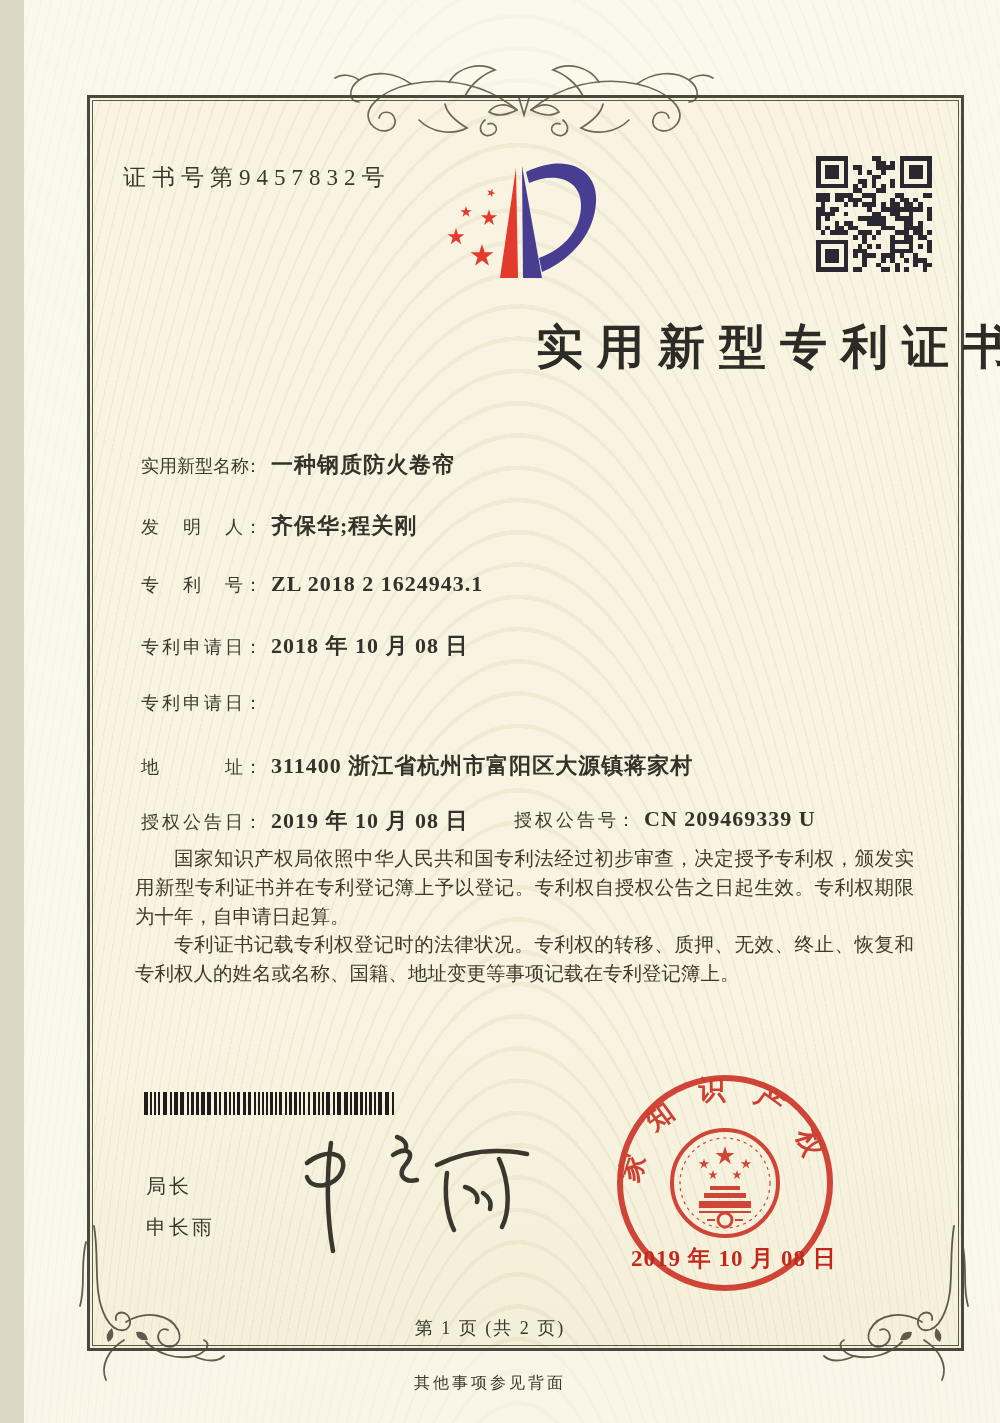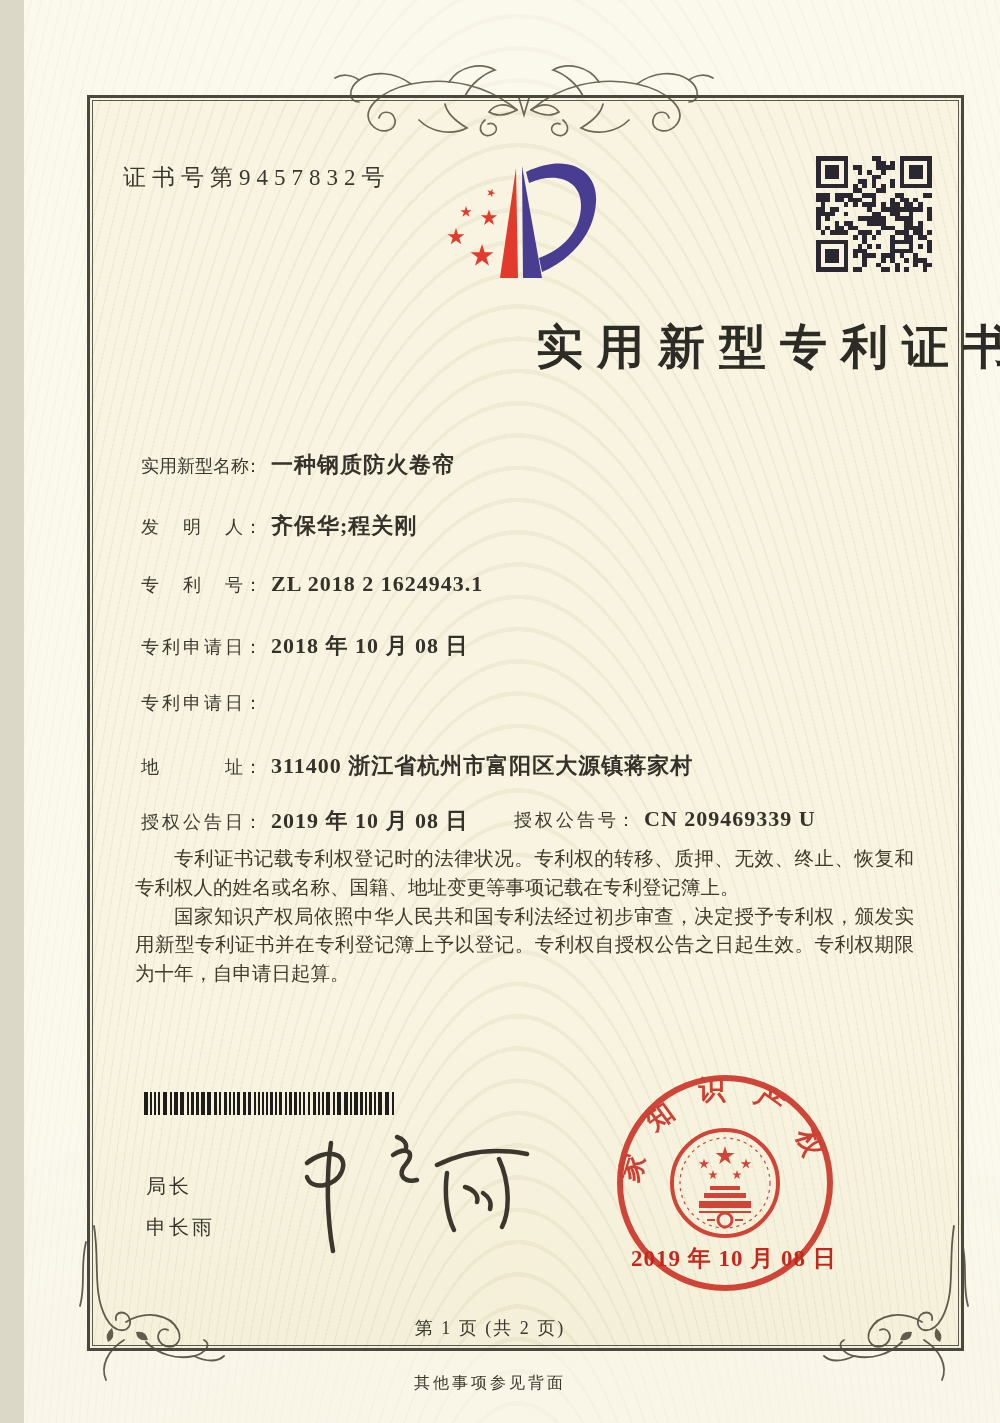--- a/index.html
+++ b/index.html
@@ -370,22 +370,22 @@
       <span class="fcolon">：</span>
     <span class="fvalue">2019 年 10 月 08 日</span>
   </div>
   <div class="row" style="top:806px;left:490px">
     <span class="flabel">授权公告号</span>
       <span class="fcolon">：</span>
     <span class="fvalue">CN 209469339 U</span>
   </div>
 
   <div class="paras">
+    <p>国家知识产权局依照中华人民共和国专利法经过初步审查，决定授予专利权，颁发实用新型专利证书并在专利登记簿上予以登记。专利权自授权公告之日起生效。专利权期限为十年，自申请日起算。</p>
     <p>专利证书记载专利权登记时的法律状况。专利权的转移、质押、无效、终止、恢复和专利权人的姓名或名称、国籍、地址变更等事项记载在专利登记簿上。</p>
-    <p>国家知识产权局依照中华人民共和国专利法经过初步审查，决定授予专利权，颁发实用新型专利证书并在专利登记簿上予以登记。专利权自授权公告之日起生效。专利权期限为十年，自申请日起算。</p>
   </div>
 
   <svg id="barcode" class="barcode" width="256" height="23" viewBox="0 0 256 23">
       <rect x="0" y="0" width="4" height="23" fill="#1f1d1b"></rect>
       <rect x="6" y="0" width="2" height="23" fill="#1f1d1b"></rect>
       <rect x="10" y="0" width="2" height="23" fill="#1f1d1b"></rect>
       <rect x="14" y="0" width="2" height="23" fill="#1f1d1b"></rect>
       <rect x="19" y="0" width="4" height="23" fill="#1f1d1b"></rect>
       <rect x="26" y="0" width="2" height="23" fill="#1f1d1b"></rect>
       <rect x="30" y="0" width="4" height="23" fill="#1f1d1b"></rect>

